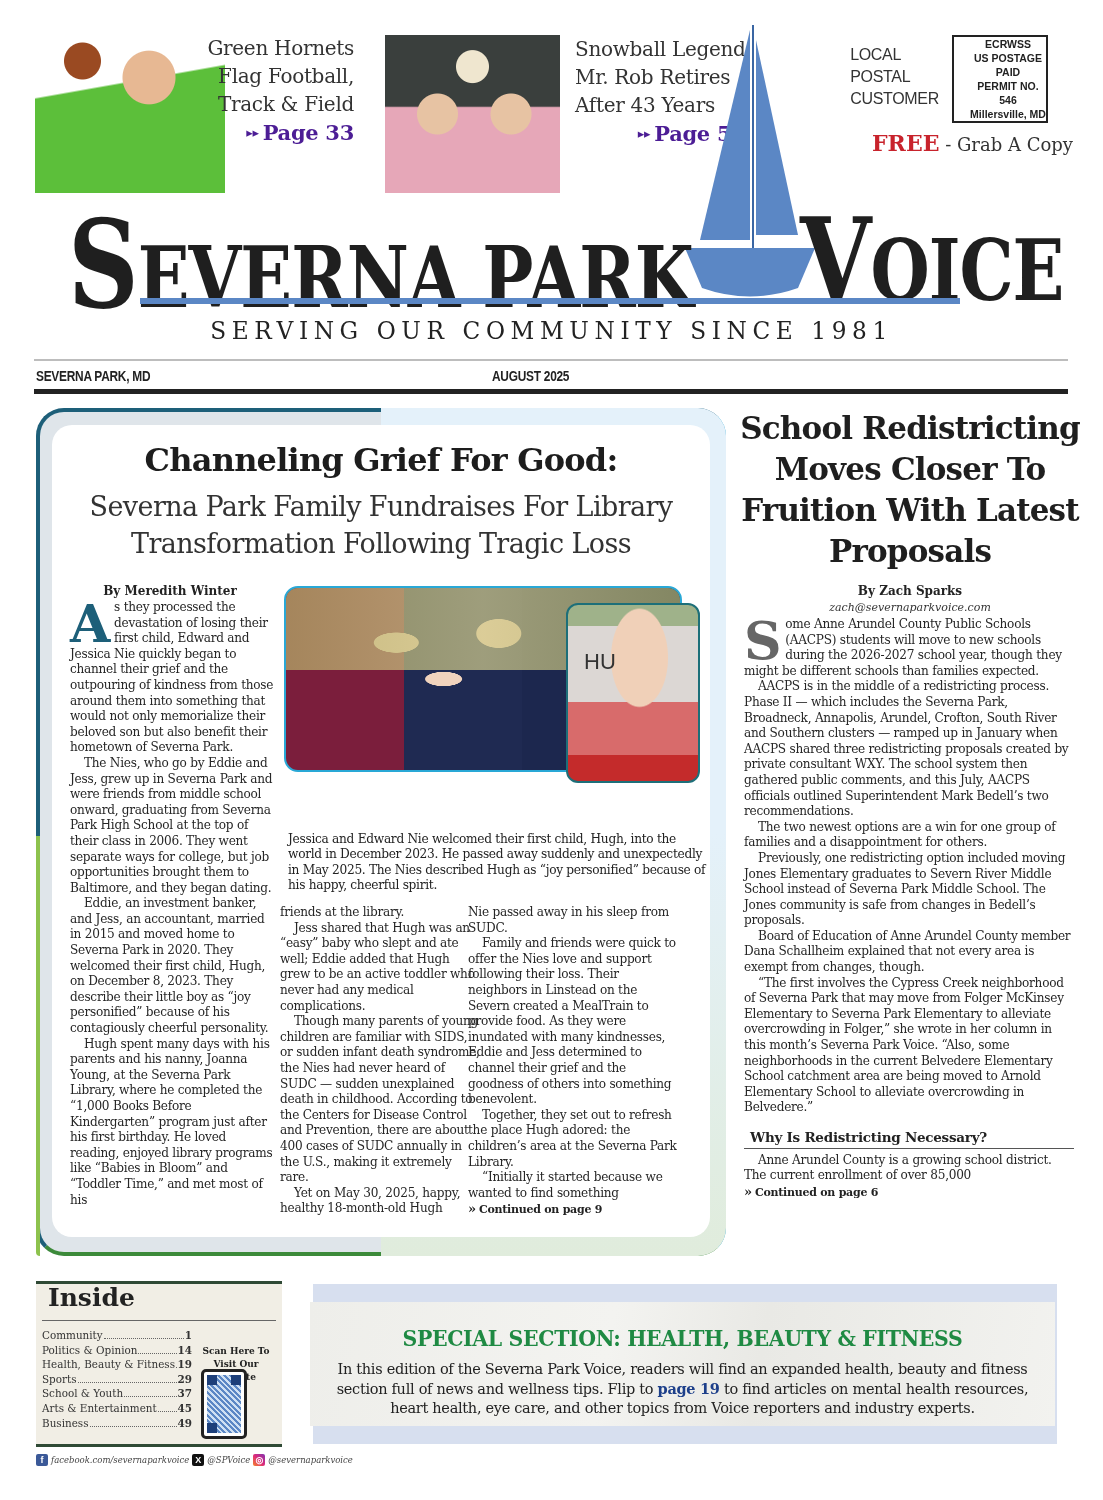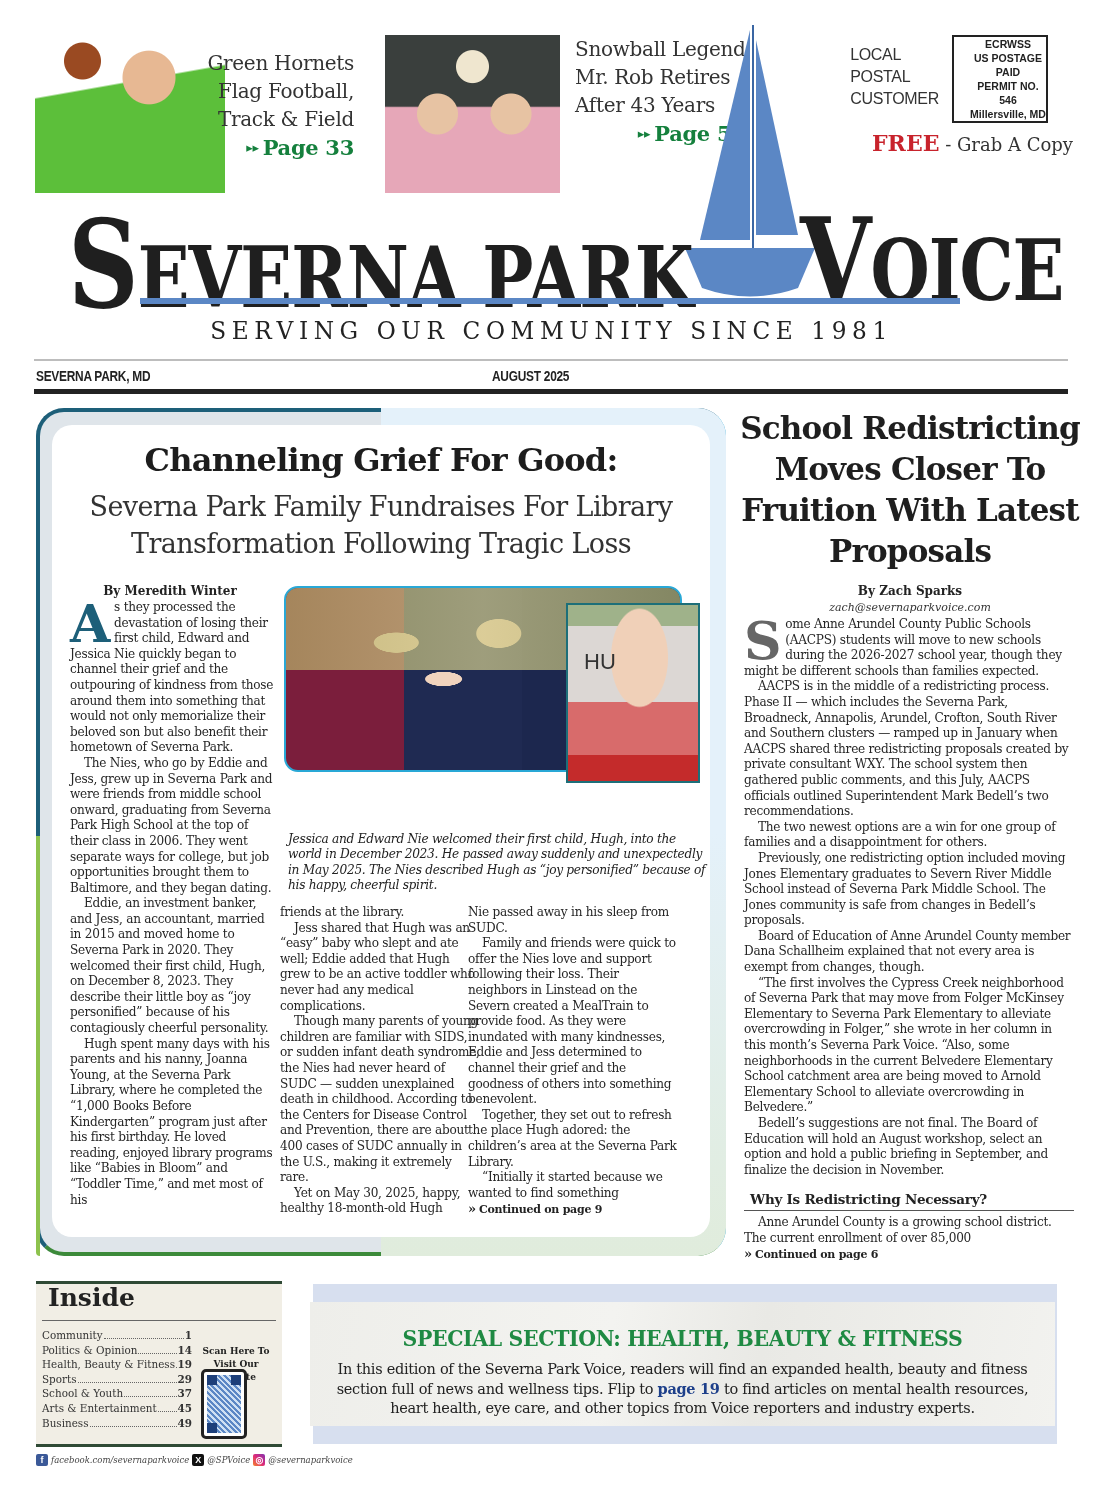--- a/index.html
+++ b/index.html
@@ -10,23 +10,23 @@
     background: radial-gradient(circle at 25% 20%, #9a4a22 0 18px, transparent 19px),
                 radial-gradient(ellipse at 60% 30%, #e7b893 0 26px, transparent 27px),
                 linear-gradient(170deg, transparent 0 35%, #5cbf3a 36% 100%);
     border-radius: 0; }
   .photo-rob { left: 385px; top: 35px; width: 175px; height: 158px;
     background: radial-gradient(circle at 50% 20%, #efe6cf 0 16px, transparent 17px),
                 radial-gradient(circle at 30% 50%, #e7c3a3 0 20px, transparent 21px),
                 radial-gradient(circle at 72% 50%, #e7c3a3 0 20px, transparent 21px),
                 linear-gradient(180deg, #3a3f3d 0 45%, #e6a7b8 46% 100%); }
   .teaser-text { font-family: "DejaVu Serif", serif; font-weight: 300; font-size: 20px; line-height: 28px; color: #333; letter-spacing: -0.3px; }
-  .teaser-left { right: 749px; top: 49px; text-align: right; }
+  .teaser-left { right: 749px; top: 34px; text-align: right; }
   .teaser-right { left: 575px; top: 35px; text-align: left; }
-  .teaser-page { font-family: "DejaVu Serif", serif; font-weight: bold; font-size: 21px; color: #15803d; line-height: 30px; text-align: right; }
+  .teaser-page { font-family: "DejaVu Serif", serif; font-weight: bold; font-size: 21px; color: #4c1d95; line-height: 30px; text-align: right; }
   .teaser-page .arrows { font-size: 13px; vertical-align: 3px; margin-right: 4px; }
 
   .postal-label { right: 164px; top: 44px; font-family: "Liberation Sans", sans-serif; font-size: 16px; line-height: 22px; color: #333; letter-spacing: -0.3px; }
   .postal-box { left: 952px; top: 35px; width: 96px; height: 88px; border: 2px solid #222; display: flex; flex-direction: column; justify-content: center; align-items: center;
     font-family: "Liberation Sans", sans-serif; font-weight: bold; font-size: 10.5px; line-height: 14px; text-align: center; color: #222; padding-left: 16px; }
   .free-line { left: 872px; top: 130px; font-family: "DejaVu Serif", serif; font-size: 18px; color: #333; }
   .free-line .free { color: #c8232c; font-weight: bold; font-size: 22px; }
 
   
   .masthead { left: 40px; top: 190px; width: 1030px; height: 120px; }
@@ -72,25 +72,25 @@
 
   .photo-family { left: 284px; top: 586px; width: 398px; height: 186px; border: 2px solid #29a8d6; border-radius: 14px;
     background:
       radial-gradient(ellipse at 28% 30%, #e9c7ae 0 22px, transparent 23px),
       radial-gradient(ellipse at 54% 25%, #e9c7ae 0 22px, transparent 23px),
       radial-gradient(ellipse at 40% 50%, #f0d3bd 0 18px, transparent 19px),
       linear-gradient(90deg, #7b1e3c 0 30%, #1f2a52 30% 60%, #1c274e 60% 100%),
       #9aa76a;
     background-blend-mode: normal; overflow: hidden; }
   .photo-family .sky { position: absolute; left: 0; top: 0; width: 100%; height: 45%; background: linear-gradient(90deg,#b7b26a,#d5cf8e,#b0b06c); opacity: .7; }
-  .photo-hugh { left: 566px; top: 603px; width: 134px; height: 180px; border: 2px solid #1d6f79; border-radius: 0;
+  .photo-hugh { left: 566px; top: 603px; width: 134px; height: 180px; border: 2px solid #1d6f79; border-radius: 12px;
     background: radial-gradient(ellipse at 55% 30%, #f0d0b8 0 28px, transparent 29px),
                 linear-gradient(180deg, #9fb28a 0 12%, #dcd7d4 12% 55%, #d86b6b 55% 85%, #c42b2b 85% 100%); overflow: hidden; }
   .photo-hugh .hu { position: absolute; left: 16px; top: 44px; font-family: "Liberation Sans", sans-serif; font-size: 22px; color: #333; }
-  .caption { left: 288px; top: 832px; width: 420px; font-family: "DejaVu Serif", serif; font-style: italic; font-size: 12.2px; line-height: 15.4px; color: #222; letter-spacing: -0.3px; }
+  .caption { left: 288px; top: 832px; width: 420px; font-family: "DejaVu Serif", serif; font-size: 12.2px; line-height: 15.4px; color: #222; letter-spacing: -0.3px; }
   .continued { font-family: "DejaVu Serif", serif; font-weight: bold; font-size: 11px; color: #222; }
   .continued .chev { font-size: 13px; margin-right: 3px; }
 
   
   .right-headline { left: 735px; width: 350px; top: 408px; text-align: center; font-family: "DejaVu Serif", serif; font-weight: 600; font-size: 31px; line-height: 41px; color: #1f1f1f; letter-spacing: -0.8px; }
   .right-byline { left: 735px; width: 350px; top: 584px; text-align: center; }
   .right-email { left: 735px; width: 350px; top: 601px; text-align: center; font-family: "DejaVu Serif", serif; font-style: italic; font-size: 11px; color: #333; }
   .col-right { left: 744px; top: 617px; width: 330px; }
   .subhead { font-family: "DejaVu Serif", serif; font-weight: bold; font-size: 13.5px; color: #222; border-bottom: 1px solid #555; padding: 6px 0 2px 6px; margin: 8px 0 4px 0; text-indent: 0 !important; }
 
@@ -230,21 +230,20 @@
 <div class="abs byline right-byline">By Zach Sparks</div>
 <div class="abs right-email">zach@severnaparkvoice.com</div>
 
 <div class="abs body-text col-right">
   <p class="first"><span class="dropcap dropcap-gray">S</span><span>ome Anne Arundel County Public Schools (AACPS) students will move to new schools during the 2026-2027 school year, though they might be different schools than families expected.</span></p>
   <p>AACPS is in the middle of a redistricting process. Phase II — which includes the Severna Park, Broadneck, Annapolis, Arundel, Crofton, South River and Southern clusters — ramped up in January when AACPS shared three redistricting proposals created by private consultant WXY. The school system then gathered public comments, and this July, AACPS officials outlined Superintendent Mark Bedell’s two recommendations.</p>
   <p>The two newest options are a win for one group of families and a disappointment for others.</p>
   <p>Previously, one redistricting option included moving Jones Elementary graduates to Severn River Middle School instead of Severna Park Middle School. The Jones community is safe from changes in Bedell’s proposals.</p>
   <p>Board of Education of Anne Arundel County member Dana Schallheim explained that not every area is exempt from changes, though.</p>
   <p>“The first involves the Cypress Creek neighborhood of Severna Park that may move from Folger McKinsey Elementary to Severna Park Elementary to alleviate overcrowding in Folger,” she wrote in her column in this month’s Severna Park Voice. “Also, some neighborhoods in the current Belvedere Elementary School catchment area are being moved to Arnold Elementary School to alleviate overcrowding in Belvedere.”</p>
-  <p>Bedell’s suggestions are not final. The Board of Education will hold an August workshop, select an option and hold a public briefing in September, and finalize the decision in November.</p>
   <div class="subhead">Why Is Redistricting Necessary?</div>
   <p>Anne Arundel County is a growing school district. The current enrollment of over 85,000</p>
   <div class="continued"><span class="chev">»</span><span>Continued on page 6</span></div>
 </div>
 
 <div class="abs inside-box"></div>
 <div class="abs inside-title">Inside</div>
 <div class="abs inside-rule"></div>
 <div class="abs toc">
   <div class="toc-row">

